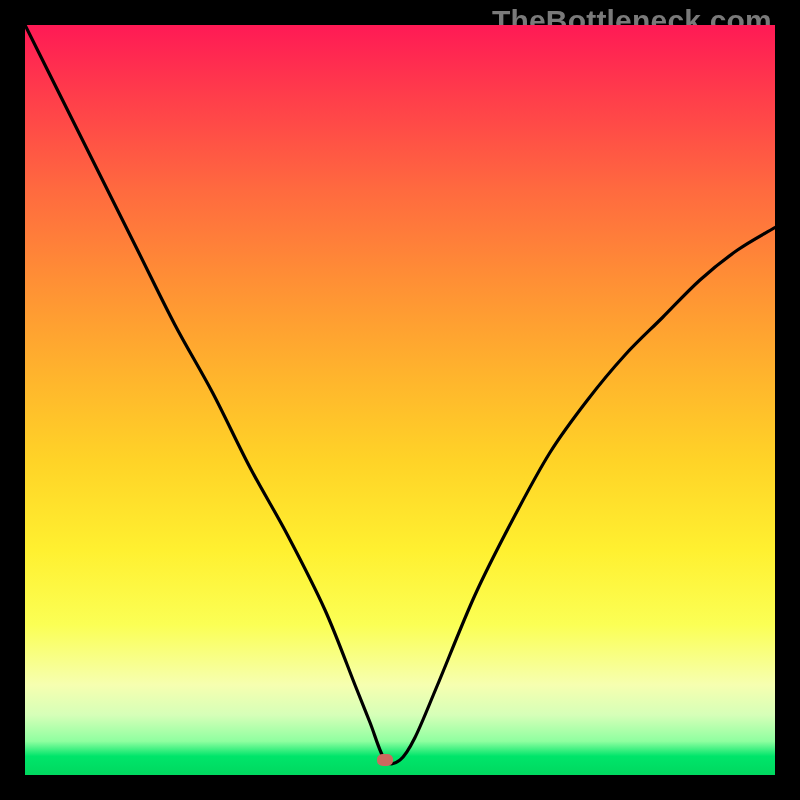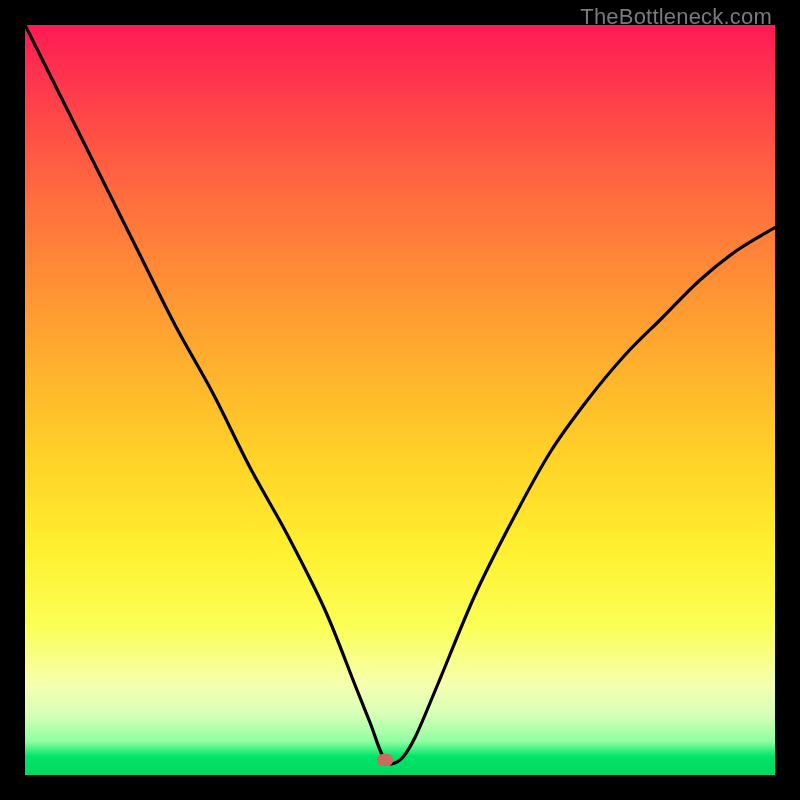--- a/index.html
+++ b/index.html
@@ -38,22 +38,22 @@
       #8fffa0 95.5%,
       #00e56a 97.5%,
       #00d85f 100%
     );
     box-sizing: border-box;
   }
   .watermark {
     position: absolute;
     top: 4px;
     right: 28px;
-    font-size: 22px;
-    font-weight: 400;
+    font-size: 30px;
+    font-weight: 700;
     color: #7a7a7a;
     letter-spacing: 0.2px;
     pointer-events: none;
   }
   svg.curve {
     position: absolute;
     left: 0;
     top: 0;
     width: 750px;
     height: 750px;

